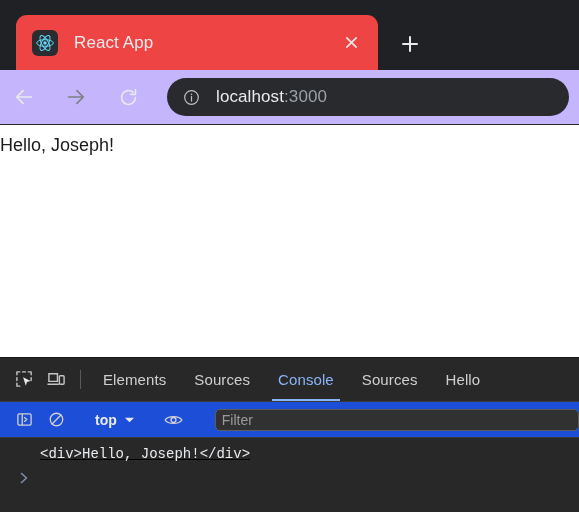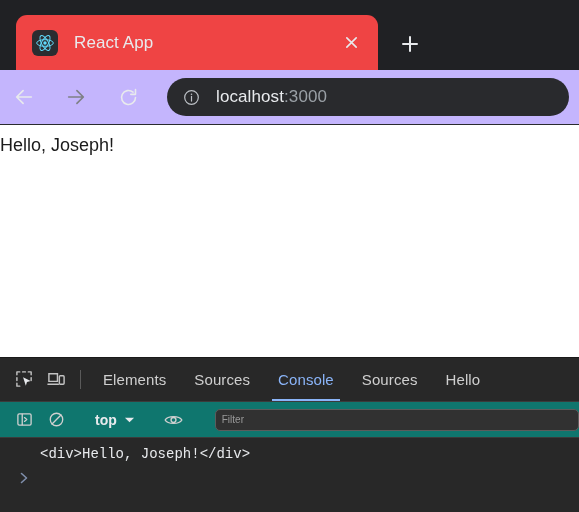--- a/index.html
+++ b/index.html
@@ -194,21 +194,21 @@
   .dt-tab.active::after {
     content: "";
     position: absolute;
     left: 8px; right: 8px; bottom: 0;
     height: 2px;
     background: #8ab4f8;
   }
 
   .dt-toolbar2 {
     height: 36px;
-    background: #0f766e;
+    background: #1d4ed8;
     display: flex;
     align-items: center;
     padding-left: 8px;
     box-sizing: border-box;
     border-bottom: 1px solid #3b3b3b;
     overflow: hidden;
   }
   .ctx-select {
     display: flex;
     align-items: center;
@@ -232,34 +232,35 @@
     margin-left: 8px;
     margin-right: 0px;
     display: flex;
     align-items: center;
     padding: 0 6px;
     box-sizing: border-box;
     min-width: 0;
   }
   .filter-placeholder {
     color: #9a9a9a;
-    font-size: 10px;
+    font-size: 14px;
     white-space: nowrap;
   }
 
   .dt-console {
     flex: 1 1 auto;
     background: #282828;
     overflow: hidden;
     position: relative;
   }
   .console-row {
     display: flex;
     align-items: flex-start;
     padding: 8px 0 0 14px;
+    text-decoration: underline;
   }
   .console-msg {
     font-family: "Liberation Mono", monospace;
     font-size: 14px;
     color: #e8eaed;
     white-space: pre;
     margin-left: 26px;
   }
   .console-prompt-row {
     display: flex;

